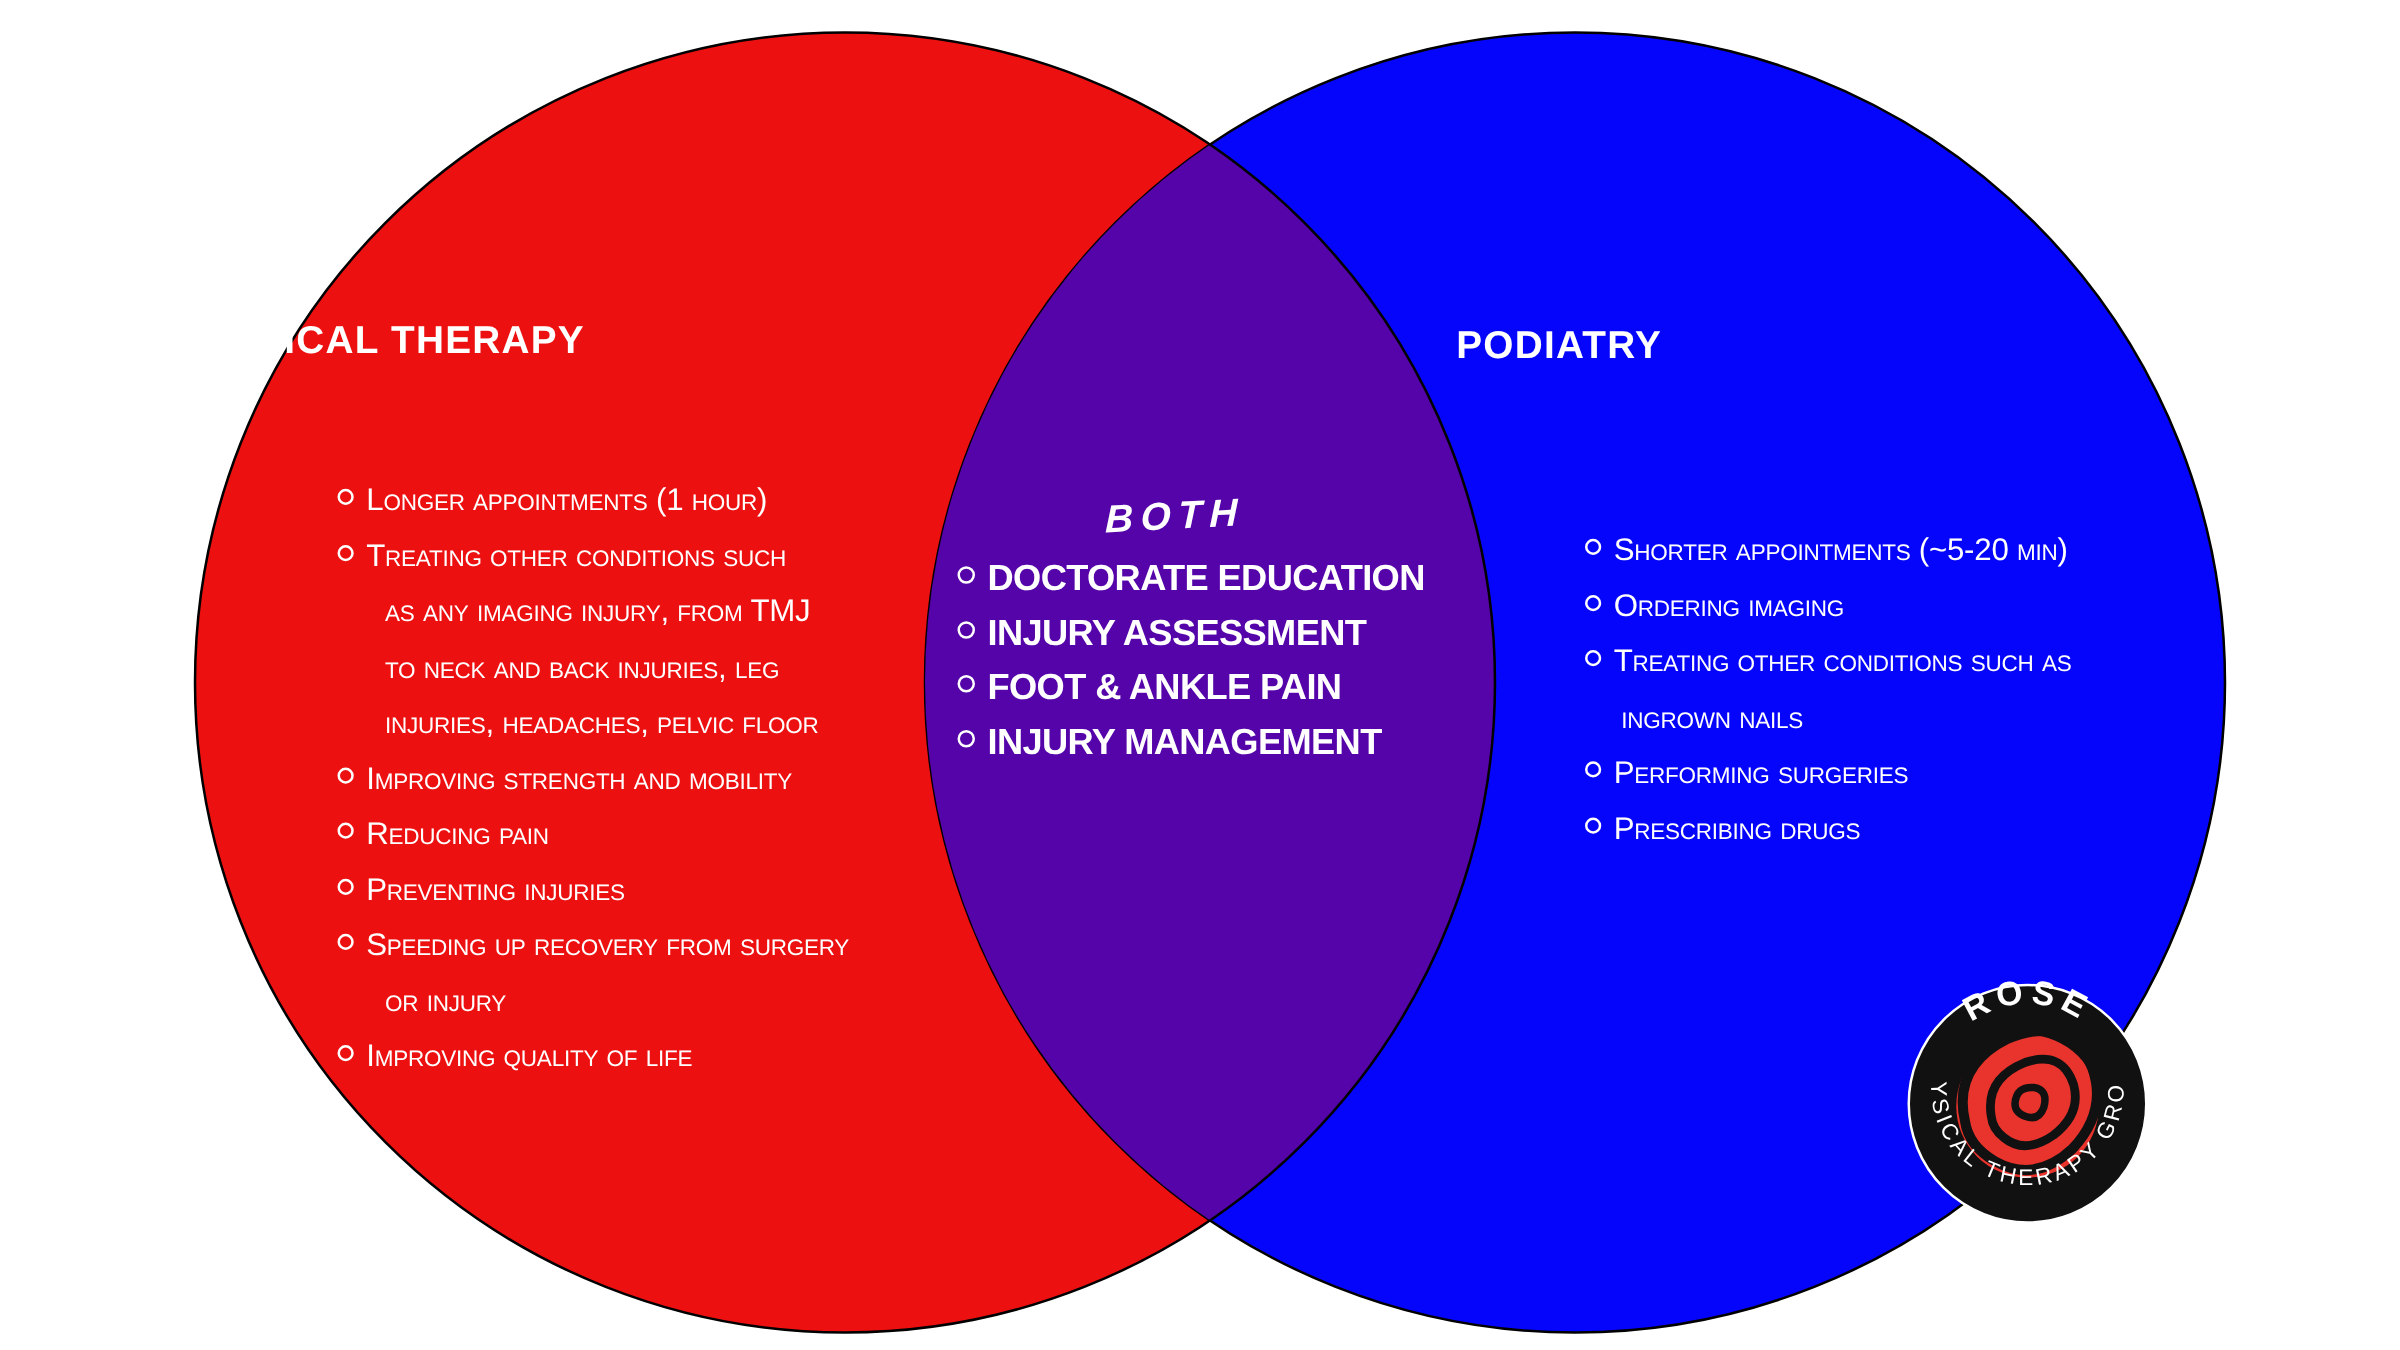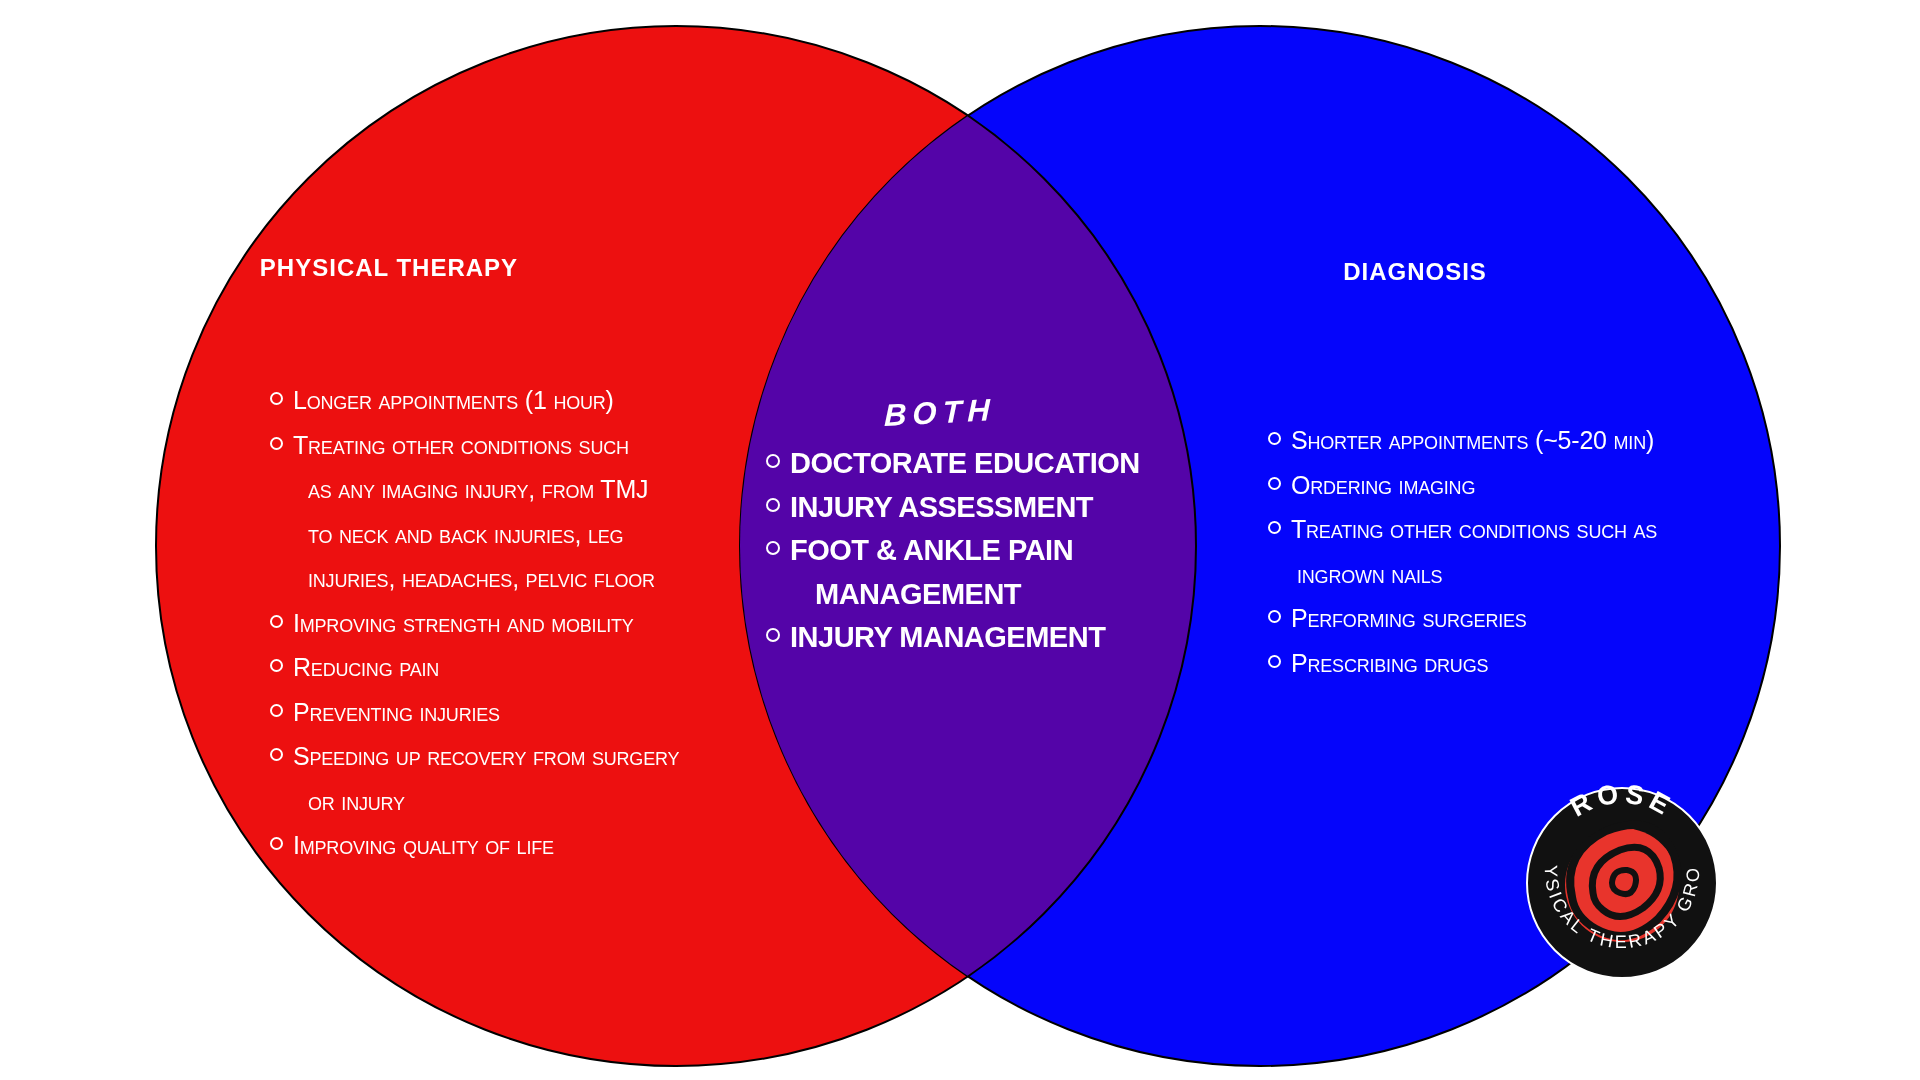--- a/index.html
+++ b/index.html
@@ -2,21 +2,21 @@
 <html style="--red: #ED1010; --blue: #0505FB; --overlap: #5404A8; --text: #FFFFFF; --logo-ink: #111111; --logo-red: #E8342C;"><head>
 <meta charset="utf-8">
 <style>
   html,body{margin:0;padding:0;background:#fff;}
   .canvas{position:relative;width:1920px;height:1080px;background:#fff;overflow:hidden;
           font-family:"Liberation Sans","DejaVu Sans",sans-serif;color:#fff;}
   .venn-bg{position:absolute;left:0;top:0;}
   .c-red{fill:var(--red);stroke:#000;stroke-width:2px;}
   .c-blue{fill:var(--blue);stroke:#000;stroke-width:2px;}
   .c-overlap{fill:var(--overlap);stroke:#000;stroke-width:2px;}
-  .circle-title{position:absolute;text-align:center;font-weight:700;font-size:24px;
+  .circle-title{position:absolute;font-weight:700;font-size:31px;
                 letter-spacing:1px;color:var(--text);white-space:nowrap;}
   .t-left{left:139px;top:254px;width:500px;}
   .t-right{left:1165px;top:258px;width:500px;}
   .vlist{position:absolute;white-space:nowrap;color:var(--text);margin-top:12px;}
   .side-list{font-size:25px;line-height:44.5px;font-variant:small-caps;letter-spacing:-0.2px;}
   .l-left{left:270px;top:366px;}
   .l-right{left:1268px;top:406px;}
   .mid-list{left:766px;top:430px;font-size:29px;line-height:43.5px;font-weight:700;letter-spacing:-0.5px;}
   .line{display:block;}
   .cont{padding-left:38px;}
@@ -48,21 +48,21 @@
         </clipPath>
     </defs>
     <circle class="c-red" cx="676" cy="546" r="520"></circle>
     <circle class="c-blue" cx="1260" cy="546" r="520"></circle>
     <g clip-path="url(#clipBlue)">
       <circle class="c-overlap" cx="676" cy="546" r="520"></circle>
     </g>
   </svg>
 
   <div class="circle-title t-left">PHYSICAL THERAPY</div>
-  <div class="circle-title t-right">DIAGNOSIS</div>
+  <div class="circle-title t-right">PODIATRY</div>
 
   <div class="vlist side-list l-left">
     <span class="line"><span class="marker"></span><span>Longer appointments (1 hour)</span></span>
     <span class="line"><span class="marker"></span><span>Treating other conditions such</span></span>
     <span class="line cont"><span>as any imaging injury, from TMJ</span></span>
     <span class="line cont"><span>to neck and back injuries, leg</span></span>
     <span class="line cont"><span>injuries, headaches, pelvic floor</span></span>
     <span class="line"><span class="marker"></span><span>Improving strength and mobility</span></span>
     <span class="line"><span class="marker"></span><span>Reducing pain</span></span>
     <span class="line"><span class="marker"></span><span>Preventing injuries</span></span>
@@ -70,21 +70,20 @@
     <span class="line cont"><span>or injury</span></span>
     <span class="line"><span class="marker"></span><span>Improving quality of life</span></span>
   </div>
 
   <div class="both-label">BOTH</div>
 
   <div class="vlist mid-list">
     <span class="line"><span class="marker"></span><span>DOCTORATE EDUCATION</span></span>
     <span class="line"><span class="marker"></span><span>INJURY ASSESSMENT</span></span>
     <span class="line"><span class="marker"></span><span>FOOT &amp; ANKLE PAIN</span></span>
-    <span class="line cont"><span>MANAGEMENT</span></span>
     <span class="line"><span class="marker"></span><span>INJURY MANAGEMENT</span></span>
   </div>
 
   <div class="vlist side-list l-right">
     <span class="line"><span class="marker"></span><span>Shorter appointments (~5-20 min)</span></span>
     <span class="line"><span class="marker"></span><span>Ordering imaging</span></span>
     <span class="line"><span class="marker"></span><span>Treating other conditions such as</span></span>
     <span class="line cont"><span>ingrown nails</span></span>
     <span class="line"><span class="marker"></span><span>Performing surgeries</span></span>
     <span class="line"><span class="marker"></span><span>Prescribing drugs</span></span>

